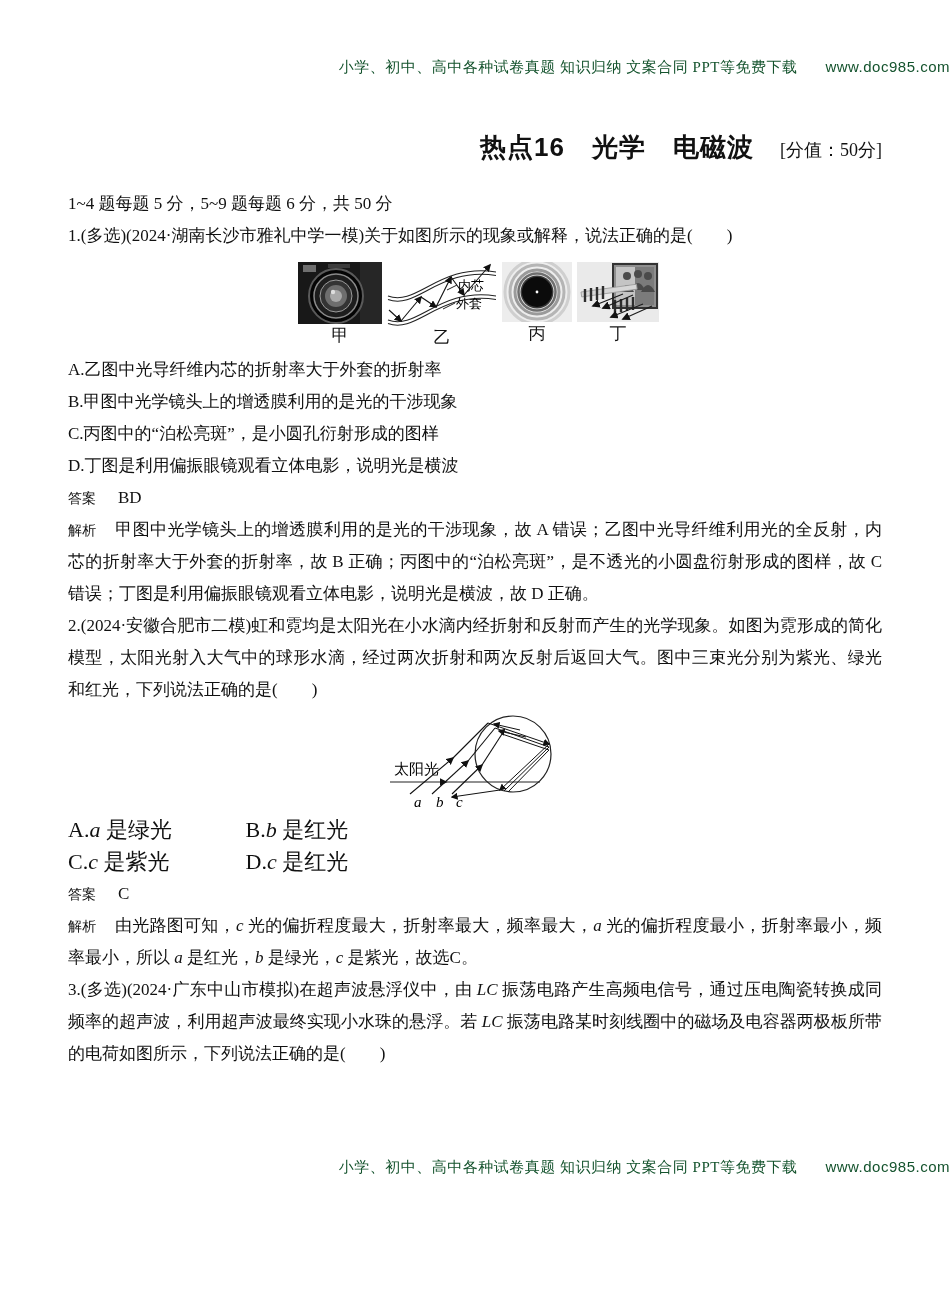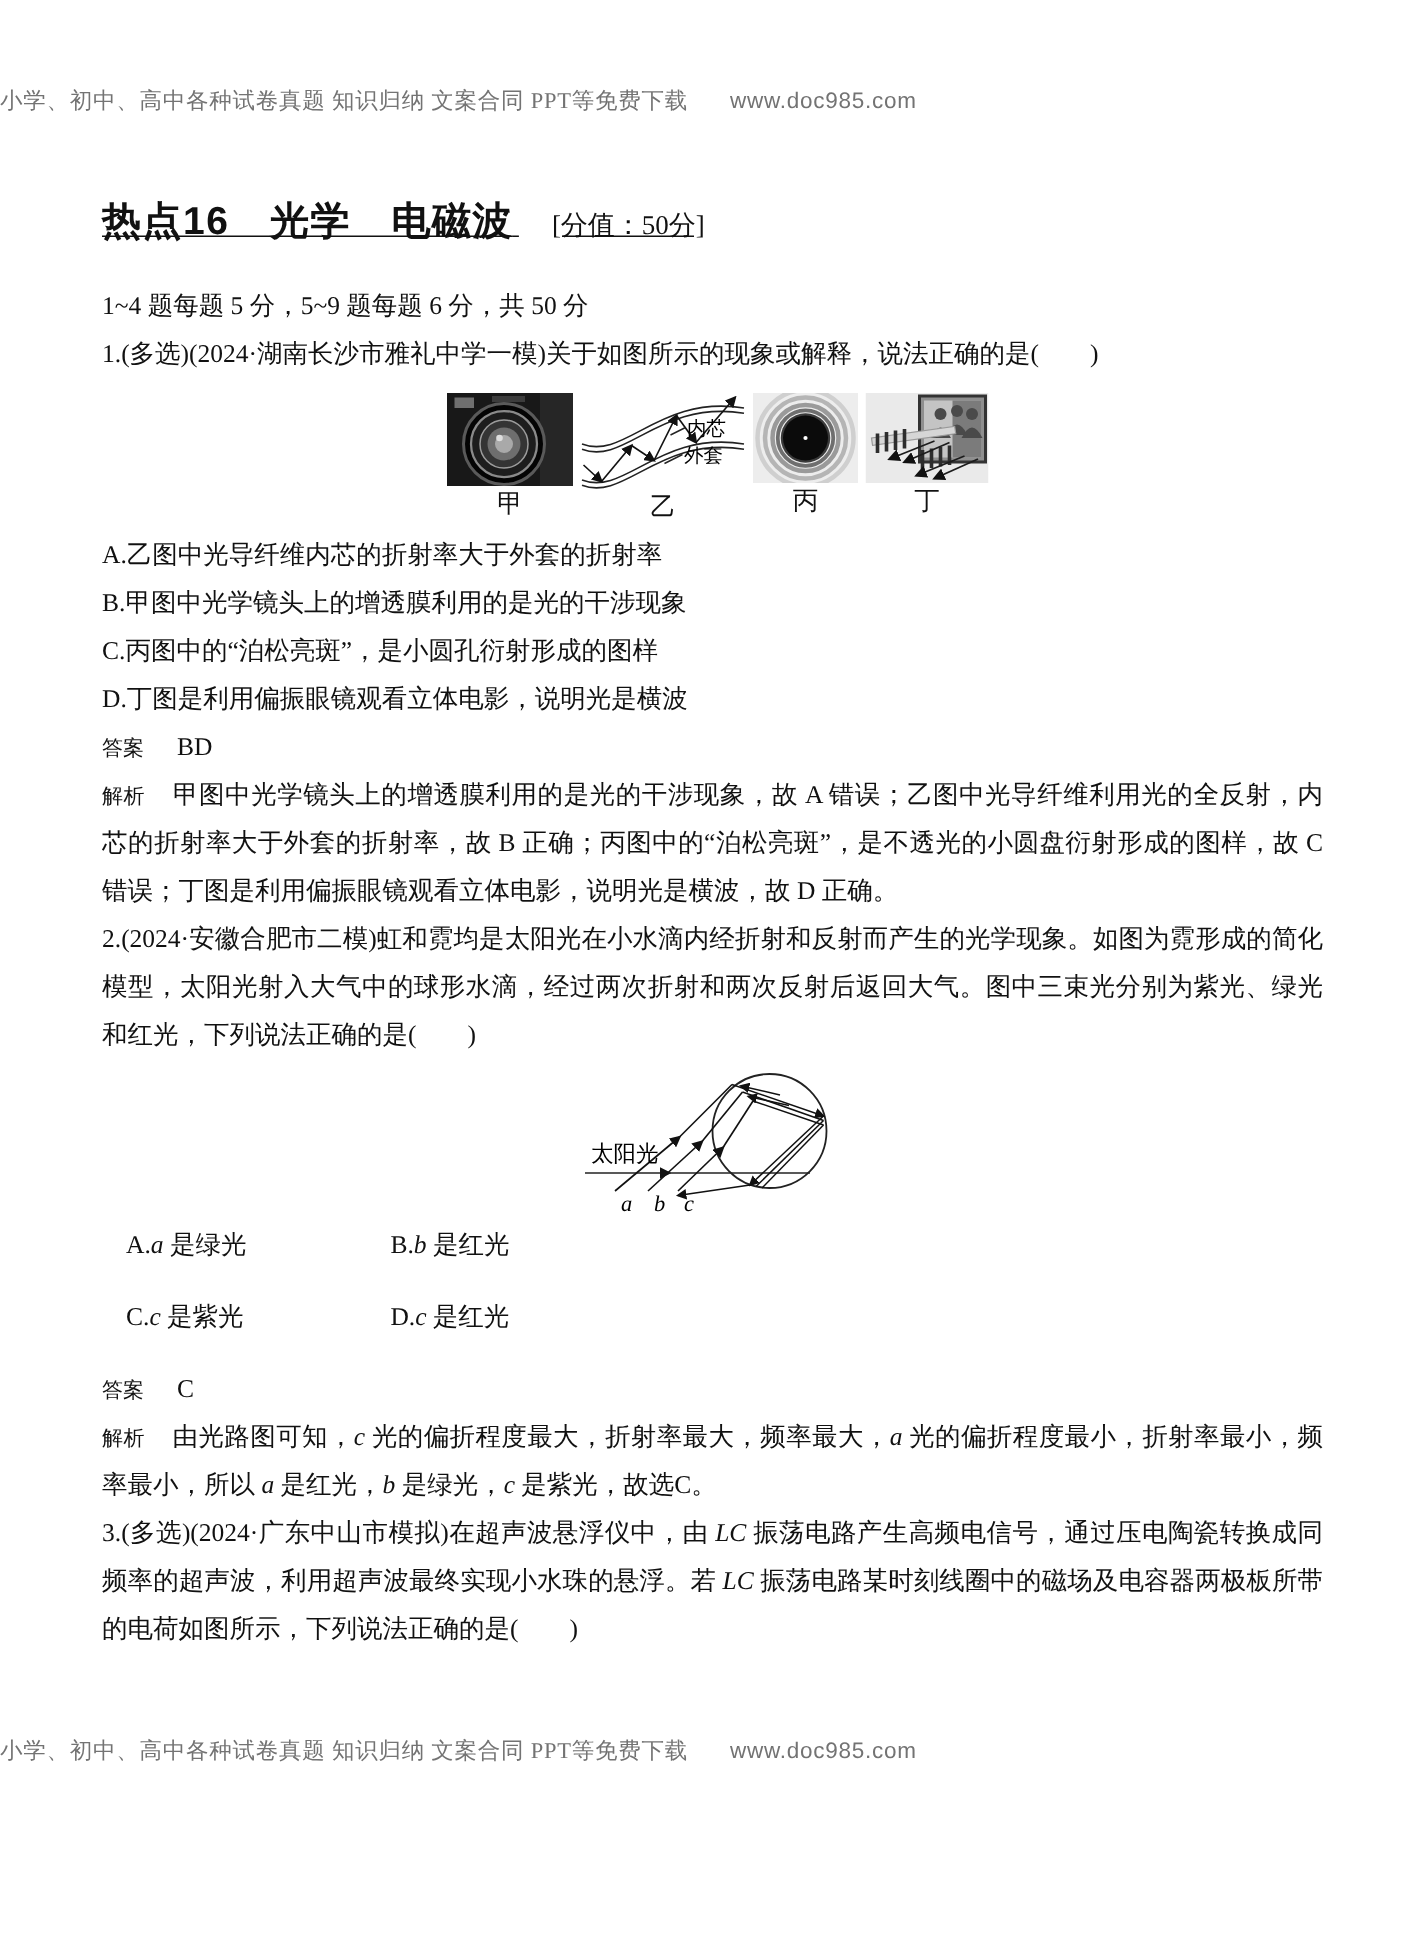--- a/index.html
+++ b/index.html
@@ -1,38 +1,38 @@
 <!DOCTYPE html>
 <html><head>
 <meta charset="utf-8">
 <style>
   html,body{margin:0;padding:0;background:#ffffff;}
   body{width:950px;height:1290px;position:relative;overflow:hidden;
        font-family:"Liberation Serif","DejaVu Serif",serif;color:#111;}
-  .page-header,.page-footer{position:absolute;left:0;width:950px;text-align:left;
-       font-size:15px;color:#737373;letter-spacing:.5px;}
+  .page-header,.page-footer{position:absolute;left:0;width:950px;text-align:right;
+       font-size:15px;color:#14532d;letter-spacing:.5px;}
   .page-header{top:58px;}
   .page-footer{top:1158px;}
   .hdr-url{margin-left:28px;font-family:"Liberation Sans","DejaVu Sans",sans-serif;font-size:15px;}
   .col{position:absolute;left:68px;top:130px;width:814px;}
-  .doc-title{height:44px;text-align:left;white-space:nowrap;text-decoration:underline;}
+  .doc-title{height:44px;text-align:right;white-space:nowrap;}
   .doc-title .main{font-family:"Liberation Sans","DejaVu Sans",sans-serif;
        font-weight:bold;font-size:26px;letter-spacing:1px;}
   .doc-title .score{font-size:18px;margin-left:22px;}
   .para{margin:0;font-size:17px;line-height:32px;text-align:justify;}
   .para.first{margin-top:14px;}
   .opt{margin:0;font-size:17px;line-height:32px;}
   .lbl{font-family:"Liberation Sans","DejaVu Sans",sans-serif;font-weight:normal;font-size:14px;}
   .ans-val{margin-left:22px;}
   .exp-body{margin-left:14px;}
   .figrow{display:flex;align-items:flex-start;margin:10px 0 0 230px;height:88px;}
   .figitem{text-align:center;margin-right:5px;}
   .figcap{font-size:17px;line-height:20px;margin-top:2px;}
   .q2fig{margin:4px 0 0 322px;height:100px;}
-  .optgrid{margin:16px;font-size:17px;line-height:32px;}
+  .optgrid{margin:0;font-size:22px;line-height:32px;}
   .optgrid .c1{display:inline-block;width:172px;}
   .optgrid2{margin-top:4px;}
   i{font-style:italic;}
   svg{display:block;}
   svg text{font-family:"Liberation Serif","DejaVu Serif",serif;}
 </style>
 </head>
 <body>
 
 <div class="page-header">

